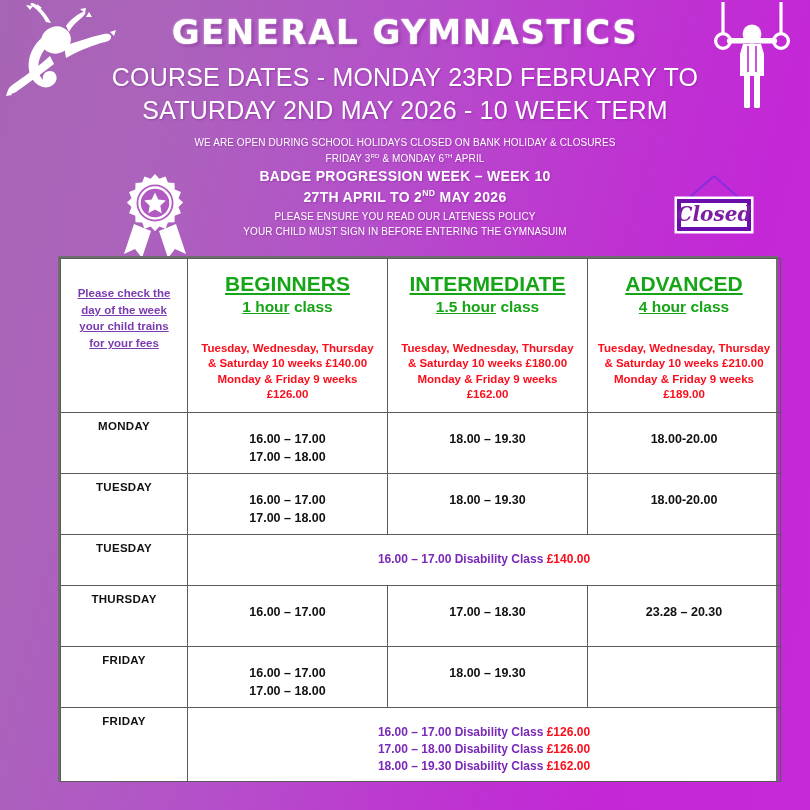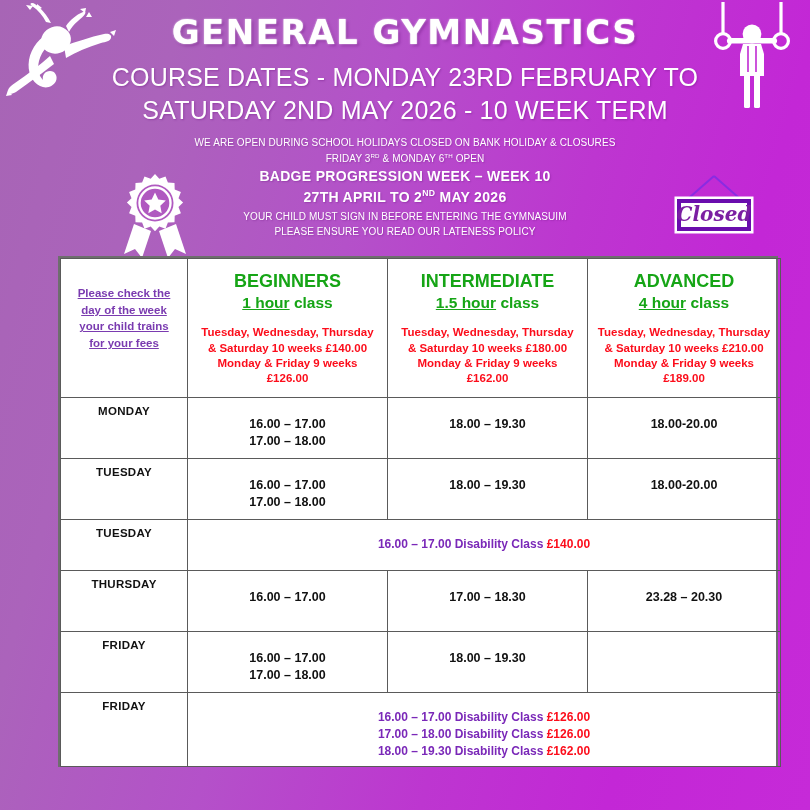--- a/index.html
+++ b/index.html
@@ -86,32 +86,33 @@
     font-weight: bold;
     font-size: 11.5px;
     line-height: 1.45;
     text-decoration: underline;
     padding: 0 8px;
   }
   .hdr-note-wrap { padding-top: 26px !important; }
   .lvl-name {
     color: #16a516;
     font-weight: bold;
-    font-size: 18px;
+    font-size: 21px;
     line-height: 1.22;
+    text-decoration: underline;
   }
   .lvl-dur {
     color: #16a516;
     font-weight: bold;
     font-size: 15.5px;
     line-height: 1.3;
   }
   .lvl-dur u { text-decoration: underline; text-align: right; }
   .lvl-price {
-    margin-top: 12px;
+    margin-top: 24px;
     color: #fc0d1b;
     font-weight: bold;
     font-size: 11.5px;
     line-height: 1.34;
     padding: 0 2px;
   }
 
   
   .day-label {
     font-weight: bold;
@@ -196,25 +197,25 @@
 
   <div id="main-title">GENERAL GYMNASTICS</div>
 
   <div id="course-dates">
     <div>COURSE DATES - MONDAY 23RD FEBRUARY TO</div>
     <div>SATURDAY 2ND MAY 2026 - 10 WEEK TERM</div>
   </div>
 
   <div id="info-block">
     <div class="info-line">WE ARE OPEN DURING SCHOOL HOLIDAYS CLOSED ON BANK HOLIDAY &amp; CLOSURES</div>
-    <div class="info-line"><span>FRIDAY 3</span><sup>RD</sup><span> &amp; MONDAY 6</span><sup>TH</sup><span> OPEN</span></div>
+    <div class="info-line"><span>FRIDAY 3</span><sup>RD</sup><span> &amp; MONDAY 6</span><sup>TH</sup><span> APRIL</span></div>
     <div class="info-line bold">BADGE PROGRESSION WEEK – WEEK 10</div>
     <div class="info-line bold"><span>27TH APRIL TO 2</span><sup>ND</sup><span> MAY 2026</span></div>
+    <div class="info-line">PLEASE ENSURE YOU READ OUR LATENESS POLICY</div>
     <div class="info-line">YOUR CHILD MUST SIGN IN BEFORE ENTERING THE GYMNASUIM</div>
-    <div class="info-line">PLEASE ENSURE YOU READ OUR LATENESS POLICY</div>
   </div>
 </div>
 
 <div id="schedule-table-wrap">
   <table id="schedule-table">
     <colgroup>
       <col class="col-day">
         <col class="col-beg">
         <col class="col-int">
         <col class="col-adv">

